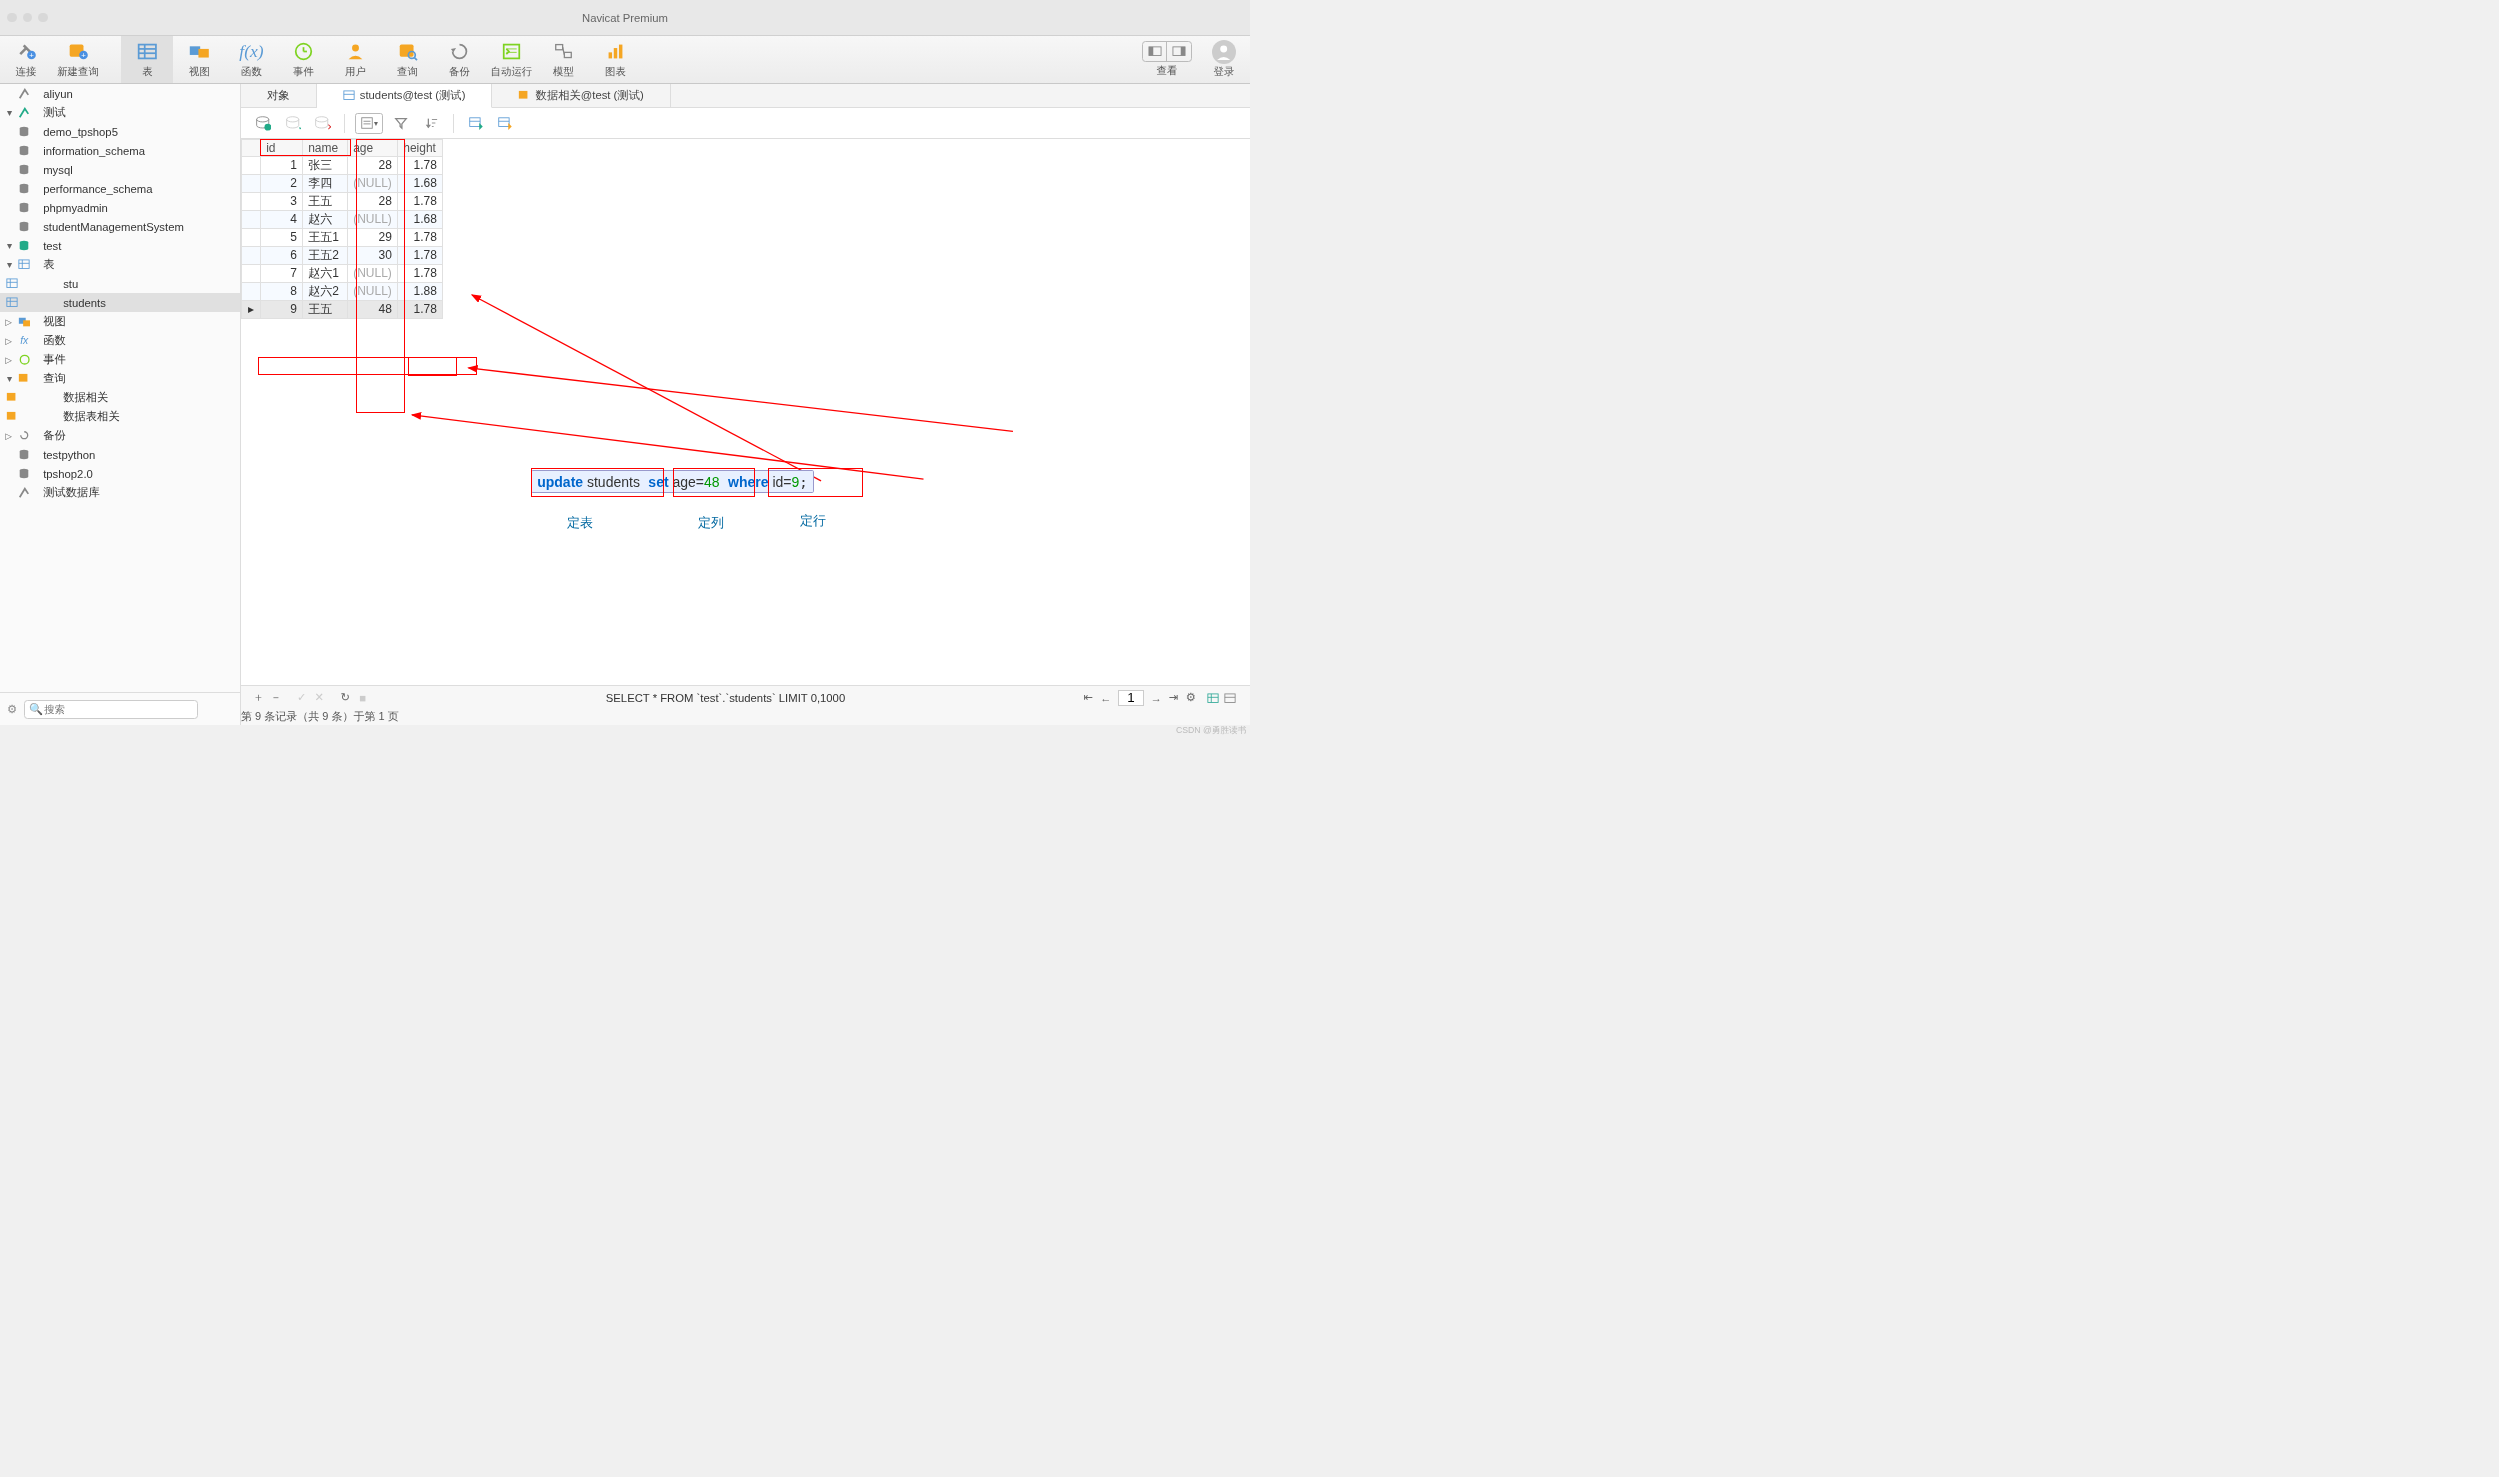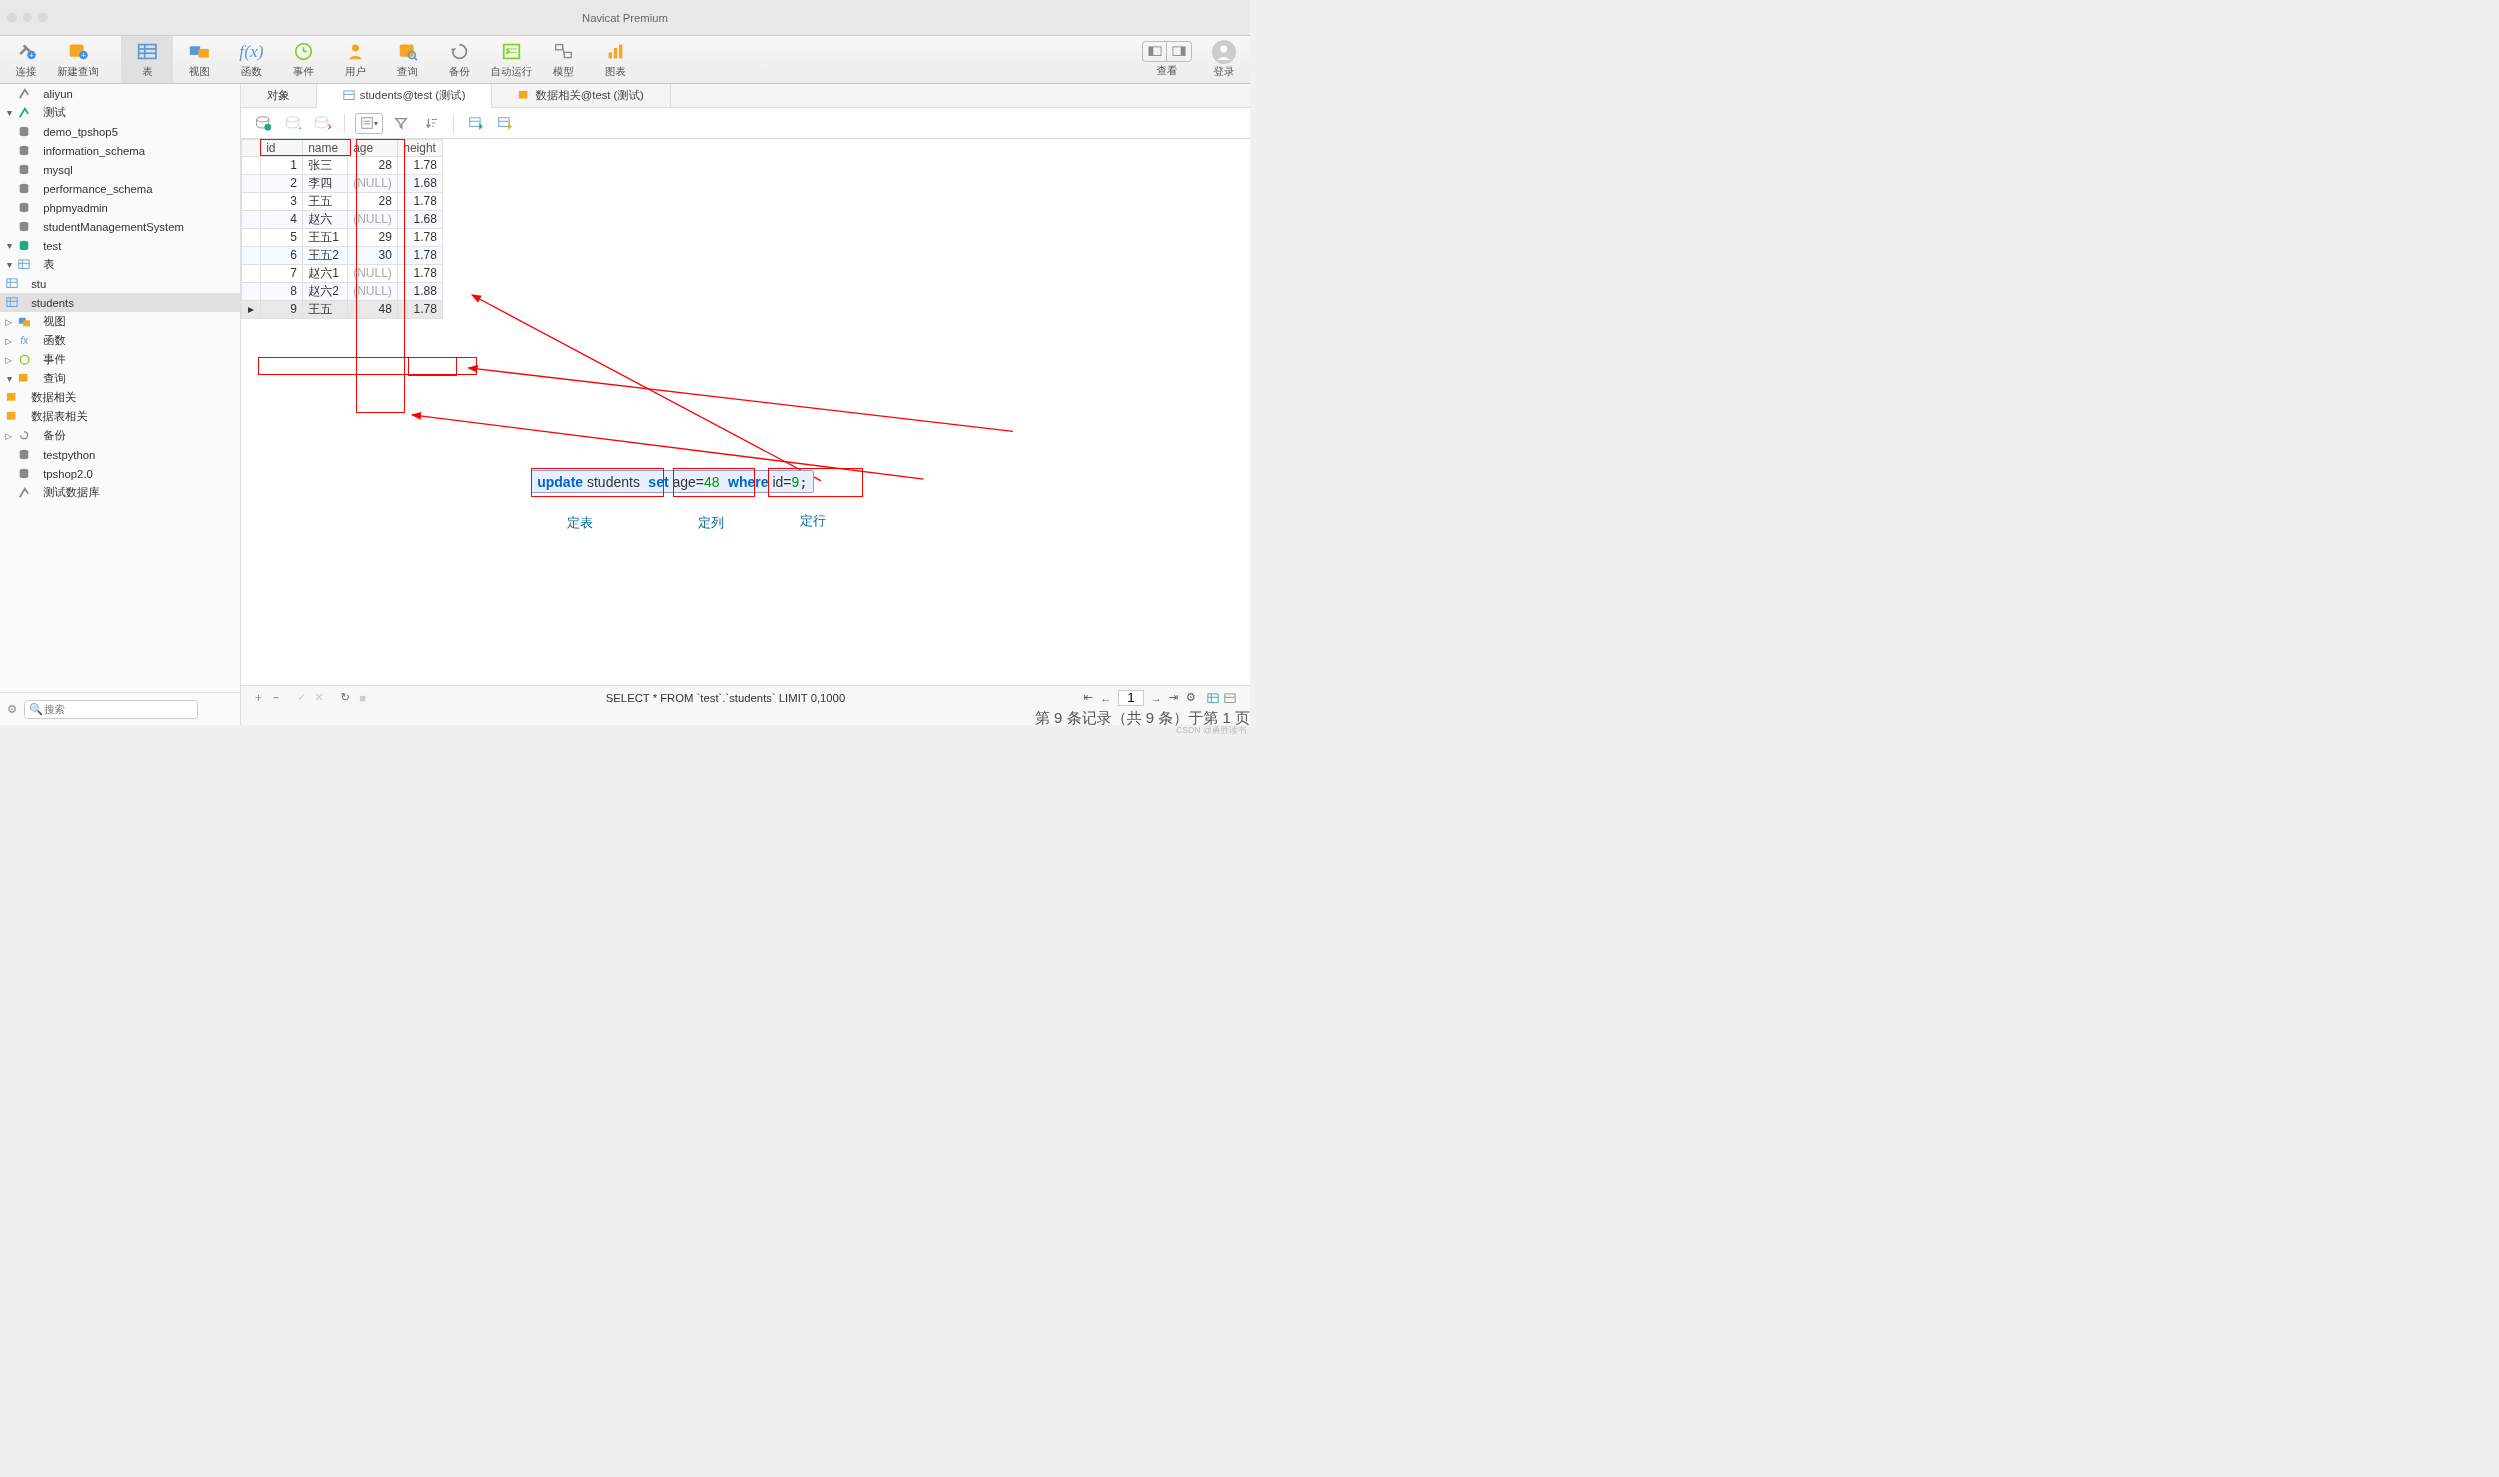--- a/index.html
+++ b/index.html
@@ -26,21 +26,21 @@
 
 .main { display: flex; height: calc(100% - 67px - 31px); }
 .sidebar { width: 241px; background: #fafafa; border-right: 0.9px solid #ddd; display: flex; flex-direction: column; }
 .tree { flex: 1; overflow: auto; font-size: 11.3px; }
 .tree .row { display: flex; align-items: center; height: 19px; padding-left: 5.2px; }
 .tree .row.sel { background: #e0e0e0; }
 .arrow { width: 12px; font-size: 8.7px; color: #666; }
 .tree .icon { width: 14px; height: 14px; margin-right: 12px; display: inline-flex; align-items: center; justify-content: center; }
 .pad1 { padding-left: 17.4px; }
 .pad2 { padding-left: 35px; }
-.pad4 { padding-left: 62px; }
+.pad4 { padding-left: 62px; gap: 32px; }
 .sidebar-bottom { height: 33px; border-top: 0.9px solid #ddd; display: flex; align-items: center; padding: 0 7px; gap: 7px; }
 .sidebar-bottom input { flex:1; height: 19px; border: 0.9px solid #ccc; border-radius: 3.5px; padding: 0 19px; font-size: 10.4px; background: #fff; }
 .search-wrap { position: relative; flex:1; }
 .search-wrap .sicon { position:absolute; left: 5.2px; top: 3.5px; color:#888; }
 
 
 .content { flex: 1; display: flex; flex-direction: column; background: #fff; position: relative; }
 .tabs { height: 24px; display: flex; border-bottom: 0.9px solid #ddd; background: #f4f4f4; }
 .tab { padding: 0 26px; display: flex; align-items: center; gap: 5.2px; border-right: 0.9px solid #ddd; font-size: 11.3px; color: #444; justify-content: center; }
 .tab.active { background: #fff; border-bottom: 0.9px solid #fff; margin-bottom: -0.9px; }
@@ -66,21 +66,21 @@
 svg.arrows { position:absolute; left:0; top:0; width:100%; height:100%; }
 .sqlbox { position: absolute; background: #e8f0ff; border:0.9px solid #99c; padding: 2.6px 5.2px; font-family: Menlo, monospace; font-size: 14px; border-radius:1.7px; }
 .kw { color: #0066cc; font-weight: bold; }
 .num { color: #009900; }
 
 
 .botbar1 { height: 24px; border-top: 0.9px solid #ddd; display: flex; align-items: center; padding: 0 8.7px; background: #f7f7f7; font-size: 11.3px; }
 .botbar1 .ctr { flex:1; text-align:center; color:#333; }
 .botbar1 .navbtn { width:17.4px; text-align:center; color:#666; }
 .botbar1 input.pgnum { width:26px; height:15.6px; text-align:center; border:0.9px solid #ccc; margin:0 3.5px; }
-.botbar2 { height: 15.6px; text-align:right; font-size:15px; color:#555; background:#f7f7f7; }
+.botbar2 { height: 15.6px; text-align:left; font-size:11px; color:#555; background:#f7f7f7; }
 
 
 .wmark { position: absolute; right: 3.5px; bottom: 1.7px; font-size: 8.7px; color: #bbb; }
 
 
 svg { display:block; }
 </style>
 </head>
 <body>
 

